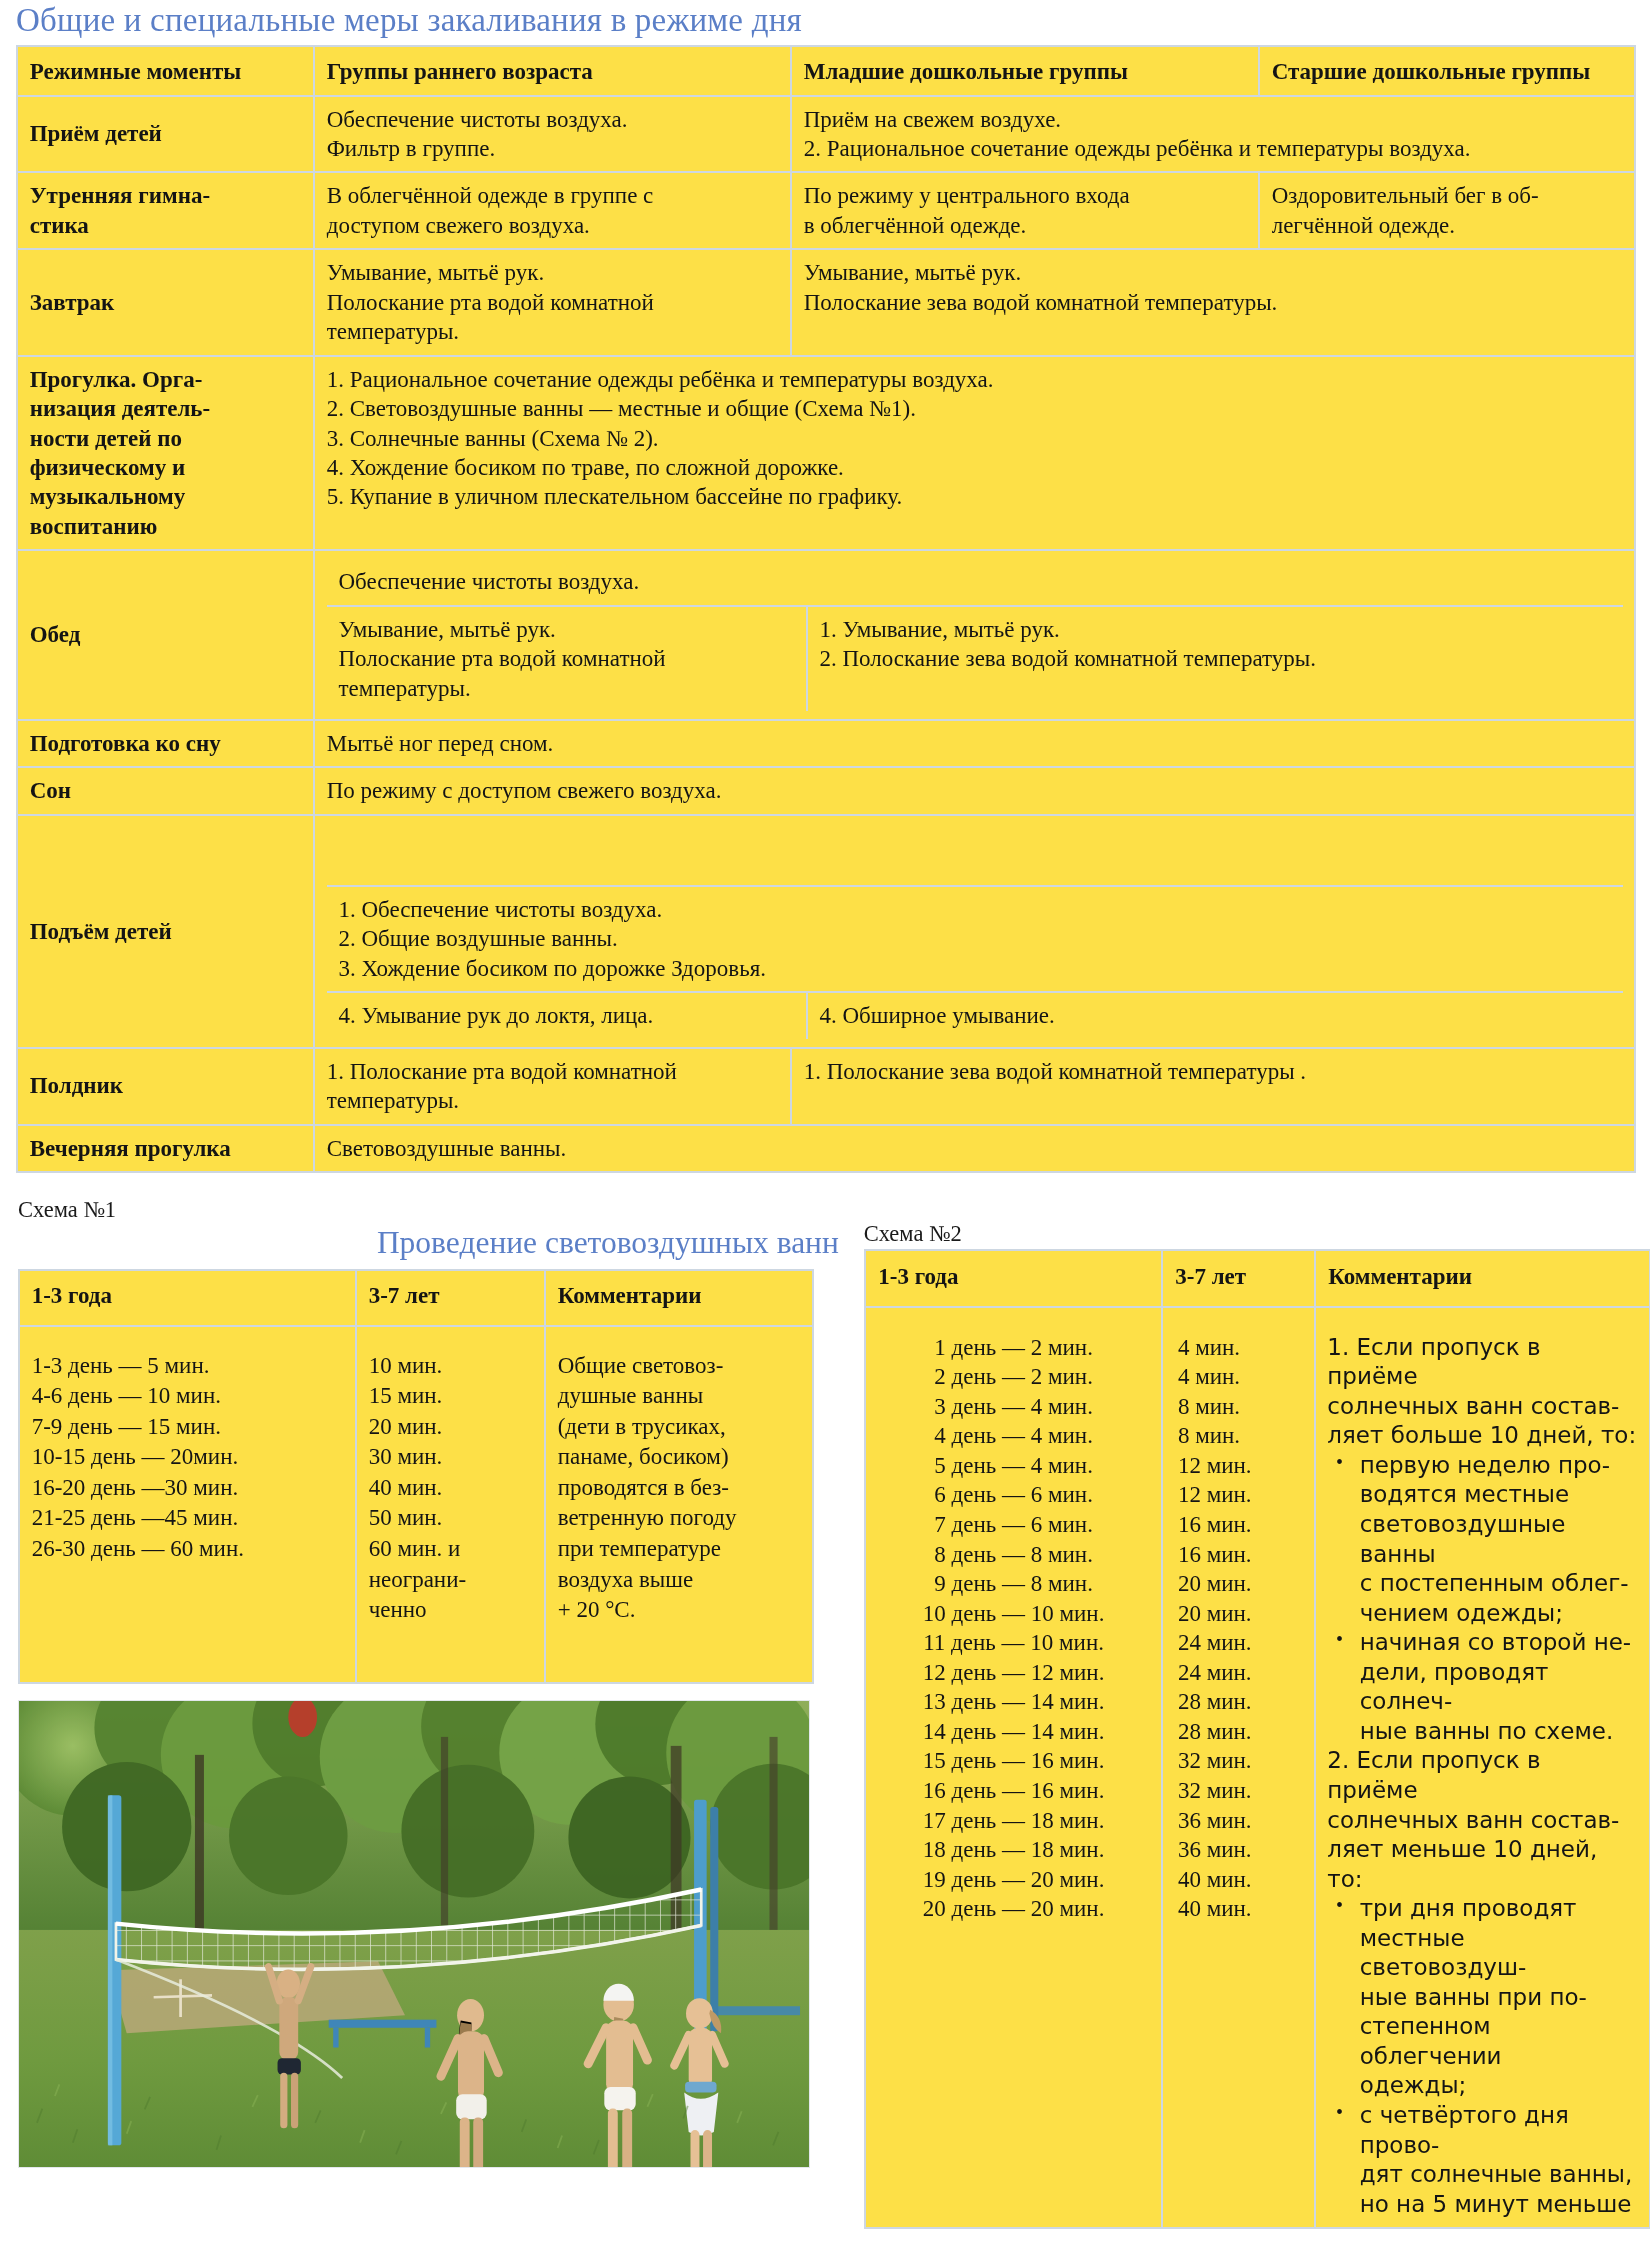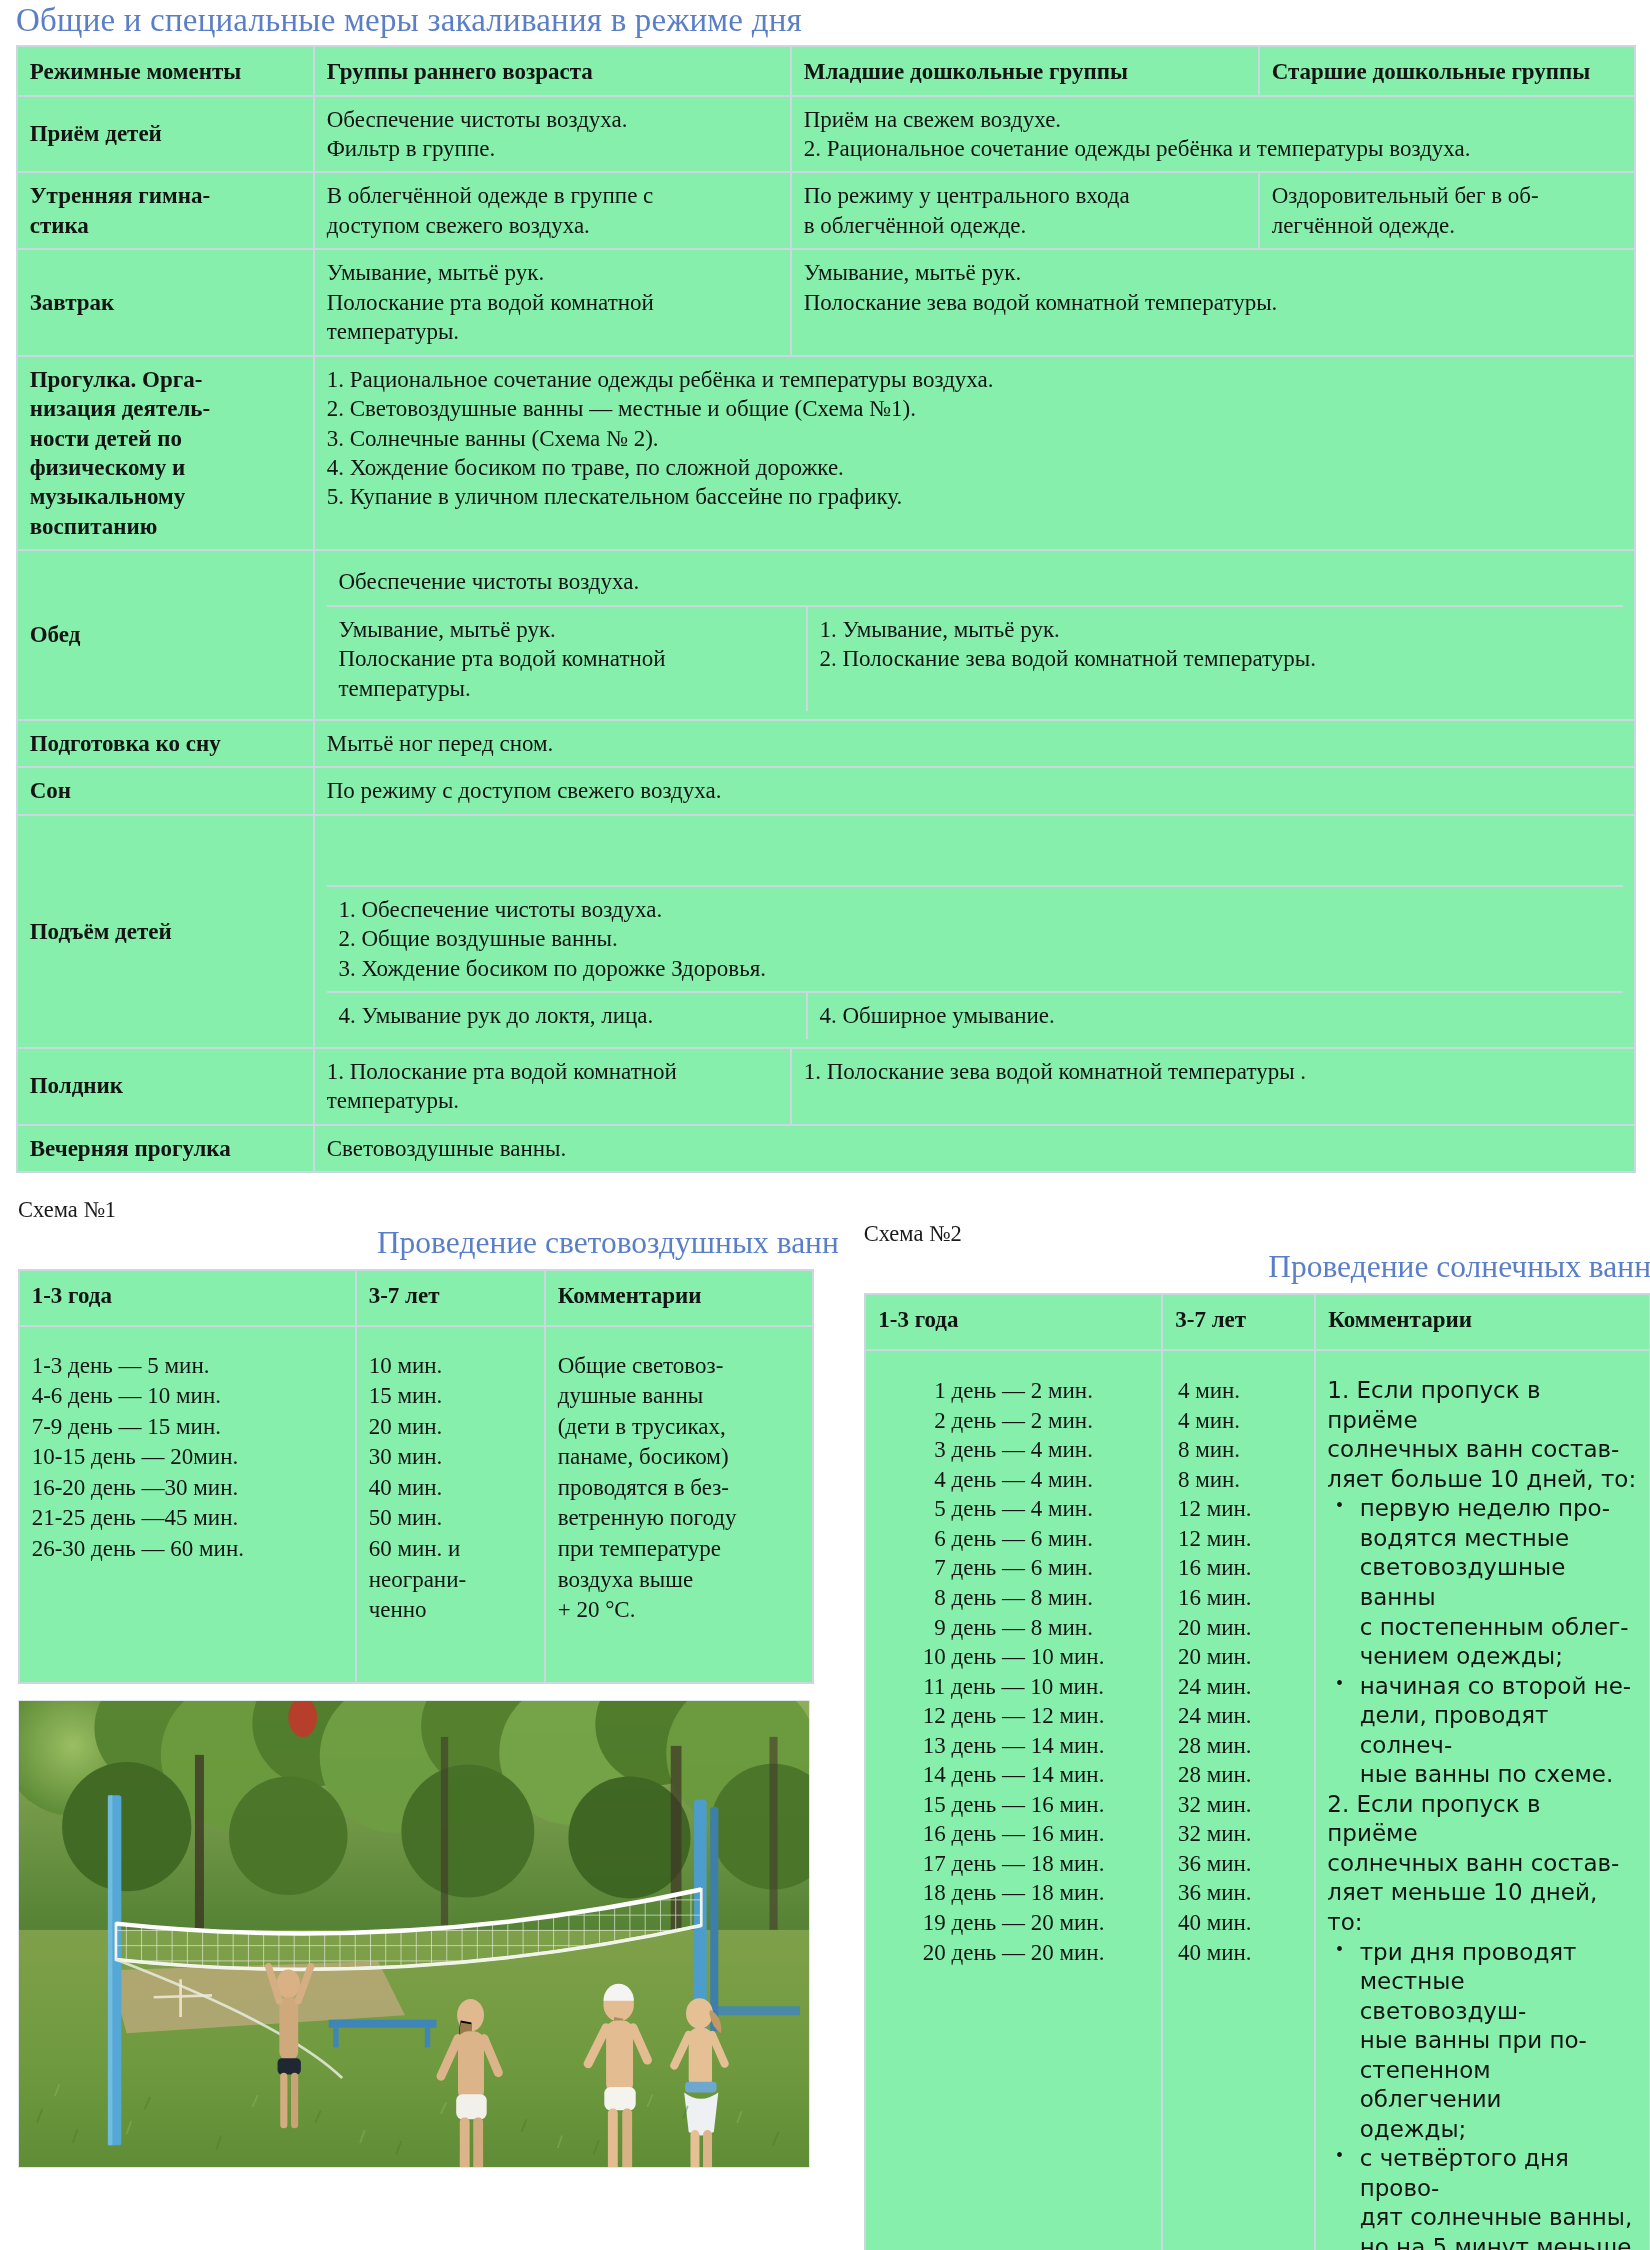--- a/index.html
+++ b/index.html
@@ -46,21 +46,21 @@
     table-layout:fixed;
   }
   table.doc td, table.doc th{
     border:2.7px solid #cdd7e2;
     vertical-align:top;
     padding:8px 10.8px 8px 11.7px;
     font-size:23px;
     line-height:1.28;
     font-family:"Liberation Serif", serif;
     color:#141414;
-    background:#86efac;
+    background:#fde047;
     text-align:left;
   }
   table.doc th{ font-weight:700; }
 
   
   #main-table{ width:1618px; margin:0 0 0 16px; }
   #main-table td.rm{ font-weight:700; vertical-align:middle; }
   #main-table td.mid{ vertical-align:middle; }
   #main-table th{ vertical-align:top; padding-top:10px;}
   .c1{width:297px;} .c2{width:477px;} .c3{width:468px;} .c4{width:376px;}
@@ -459,21 +459,20 @@
           <g stroke="#8ab356" stroke-width="2" opacity="0.5">
             <path d="M40 440 l5 -13 M120 482 l5 -14 M260 452 l6 -13 M380 492 l5 -14 M470 460 l6 -13
                      M600 498 l5 -14 M700 452 l6 -14 M800 470 l5 -13"></path>
           </g>
         </svg>
       </div>
     </div>
 
     <div class="col-right">
       <div class="scheme-label" style="margin-left:10.8px;margin-top:24px;">Схема №2</div>
-      <div class="scheme-title" style="margin-left:10.8px;">Проведение солнечных ванн</div>
 
       <table class="doc" id="scheme2-table">
         <colgroup>
             <col class="s2a">
             <col class="s2b">
             <col class="s2c">
           </colgroup>
         <thead>
           <tr>
             <th>1-3 года</th>

